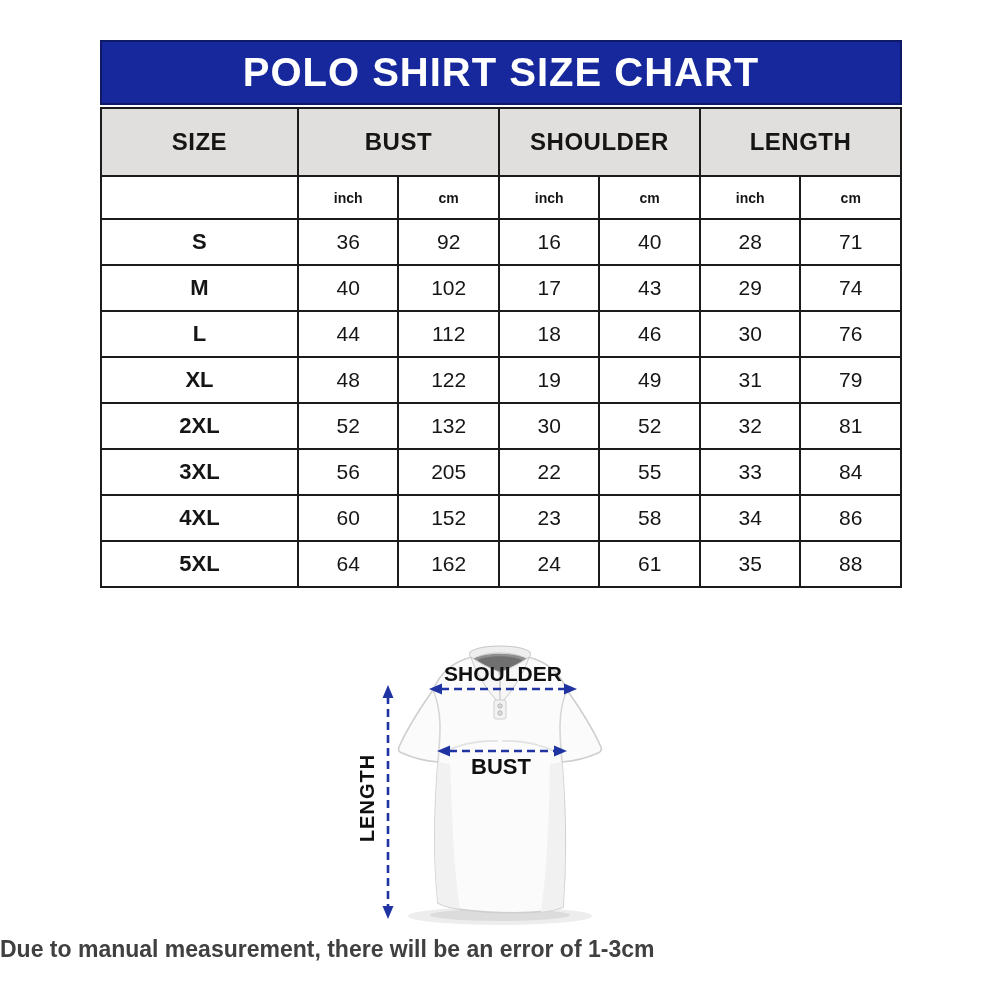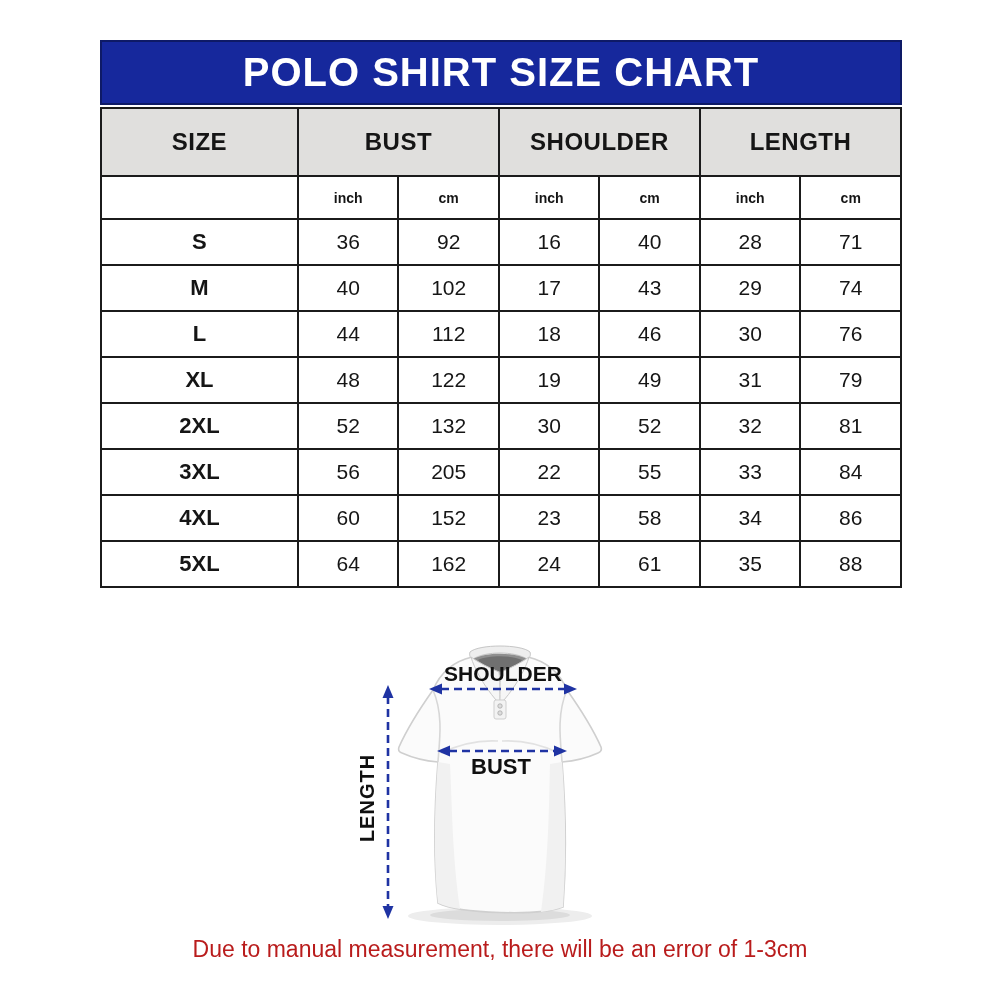--- a/index.html
+++ b/index.html
@@ -30,22 +30,22 @@
   td.gsep { border-left:4px solid #ffffff; }
   tr.units td { height:41px; font-weight:bold; font-size:14px; }
   tr.data td { height:44px; }
   td.size-cell { font-weight:bold; font-size:22px; padding-bottom:8px; }
   td.val-cell { font-size:21px; padding-top:4px;border-radius:19px; }
   
   .shirt-svg { position:absolute; left:320px; top:630px; width:380px; height:330px; }
   .shirt-svg text { font-family:"Liberation Sans", sans-serif; fill:#101010; font-weight:bold; }
   
   .note {
-    position:absolute; left:0; top:936px; width:1000px; text-align:center;
-    color:#b91c1c; font-size:23px; font-weight:normal; white-space:nowrap;
+    position:absolute; left:0; top:936px; width:1000px; text-align:left;
+    color:#404040; font-size:23px; font-weight:bold; white-space:nowrap;
   }
 </style>
 </head>
 <body>
 
 <div id="page">
 
   <div class="size-chart">
     <div class="title-bar">
       <span>POLO SHIRT SIZE CHART</span>

